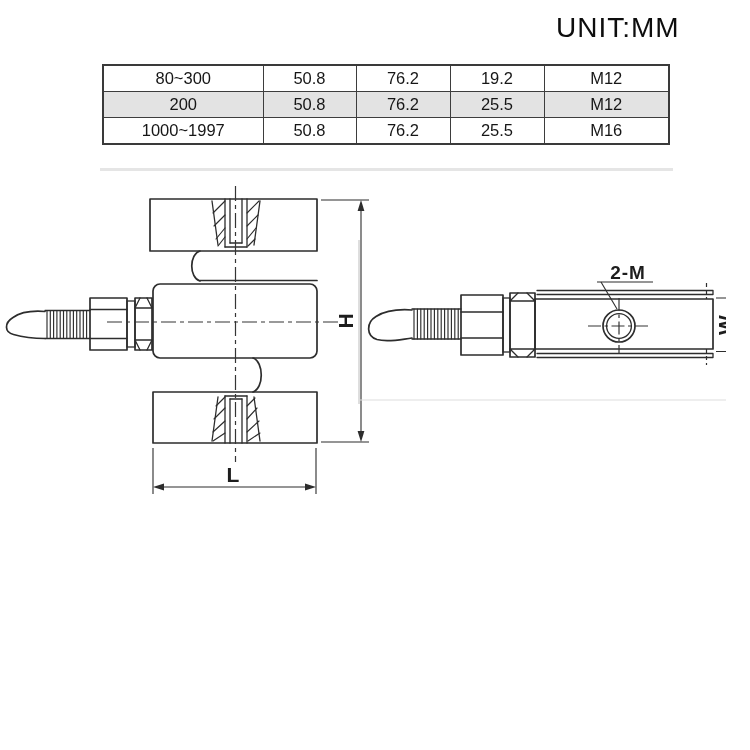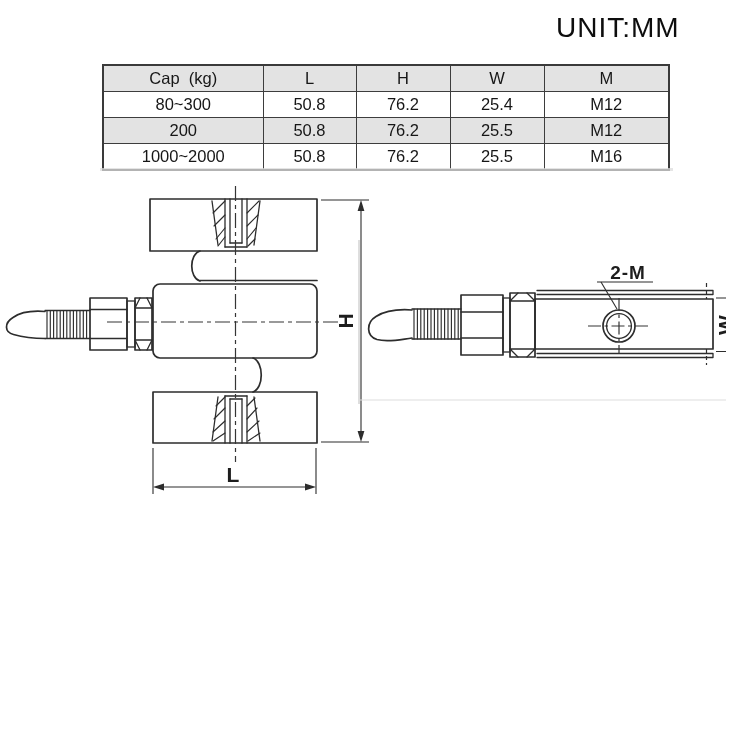--- a/index.html
+++ b/index.html
@@ -39,43 +39,36 @@
 
   <table id="spec-table">
     <colgroup>
       <col style="width:160px">
         <col style="width:93px">
         <col style="width:94px">
       <col style="width:94px">
         <col style="width:125px">
     </colgroup>
     <tbody>
-        <tr class="shaded">
-      <td>Cap  (kg)</td>
-      <td>L</td>
-      <td>H</td>
-      <td>W</td>
-      <td>M</td>
-    </tr>
     <tr>
       <td>80~300</td>
       <td>50.8</td>
       <td>76.2</td>
-      <td>25.4</td>
+      <td>19.2</td>
       <td>M12</td>
     </tr>
     <tr class="shaded">
       <td>200</td>
       <td>50.8</td>
       <td>76.2</td>
       <td>25.5</td>
       <td>M12</td>
     </tr>
     <tr>
-      <td>1000~2000</td>
+      <td>1000~1997</td>
       <td>50.8</td>
       <td>76.2</td>
       <td>25.5</td>
       <td>M16</td>
     </tr>
   </tbody>
     </table>
   <div id="table-shadow"></div>
 
   <svg width="750" height="750" viewBox="0 0 750 750">

